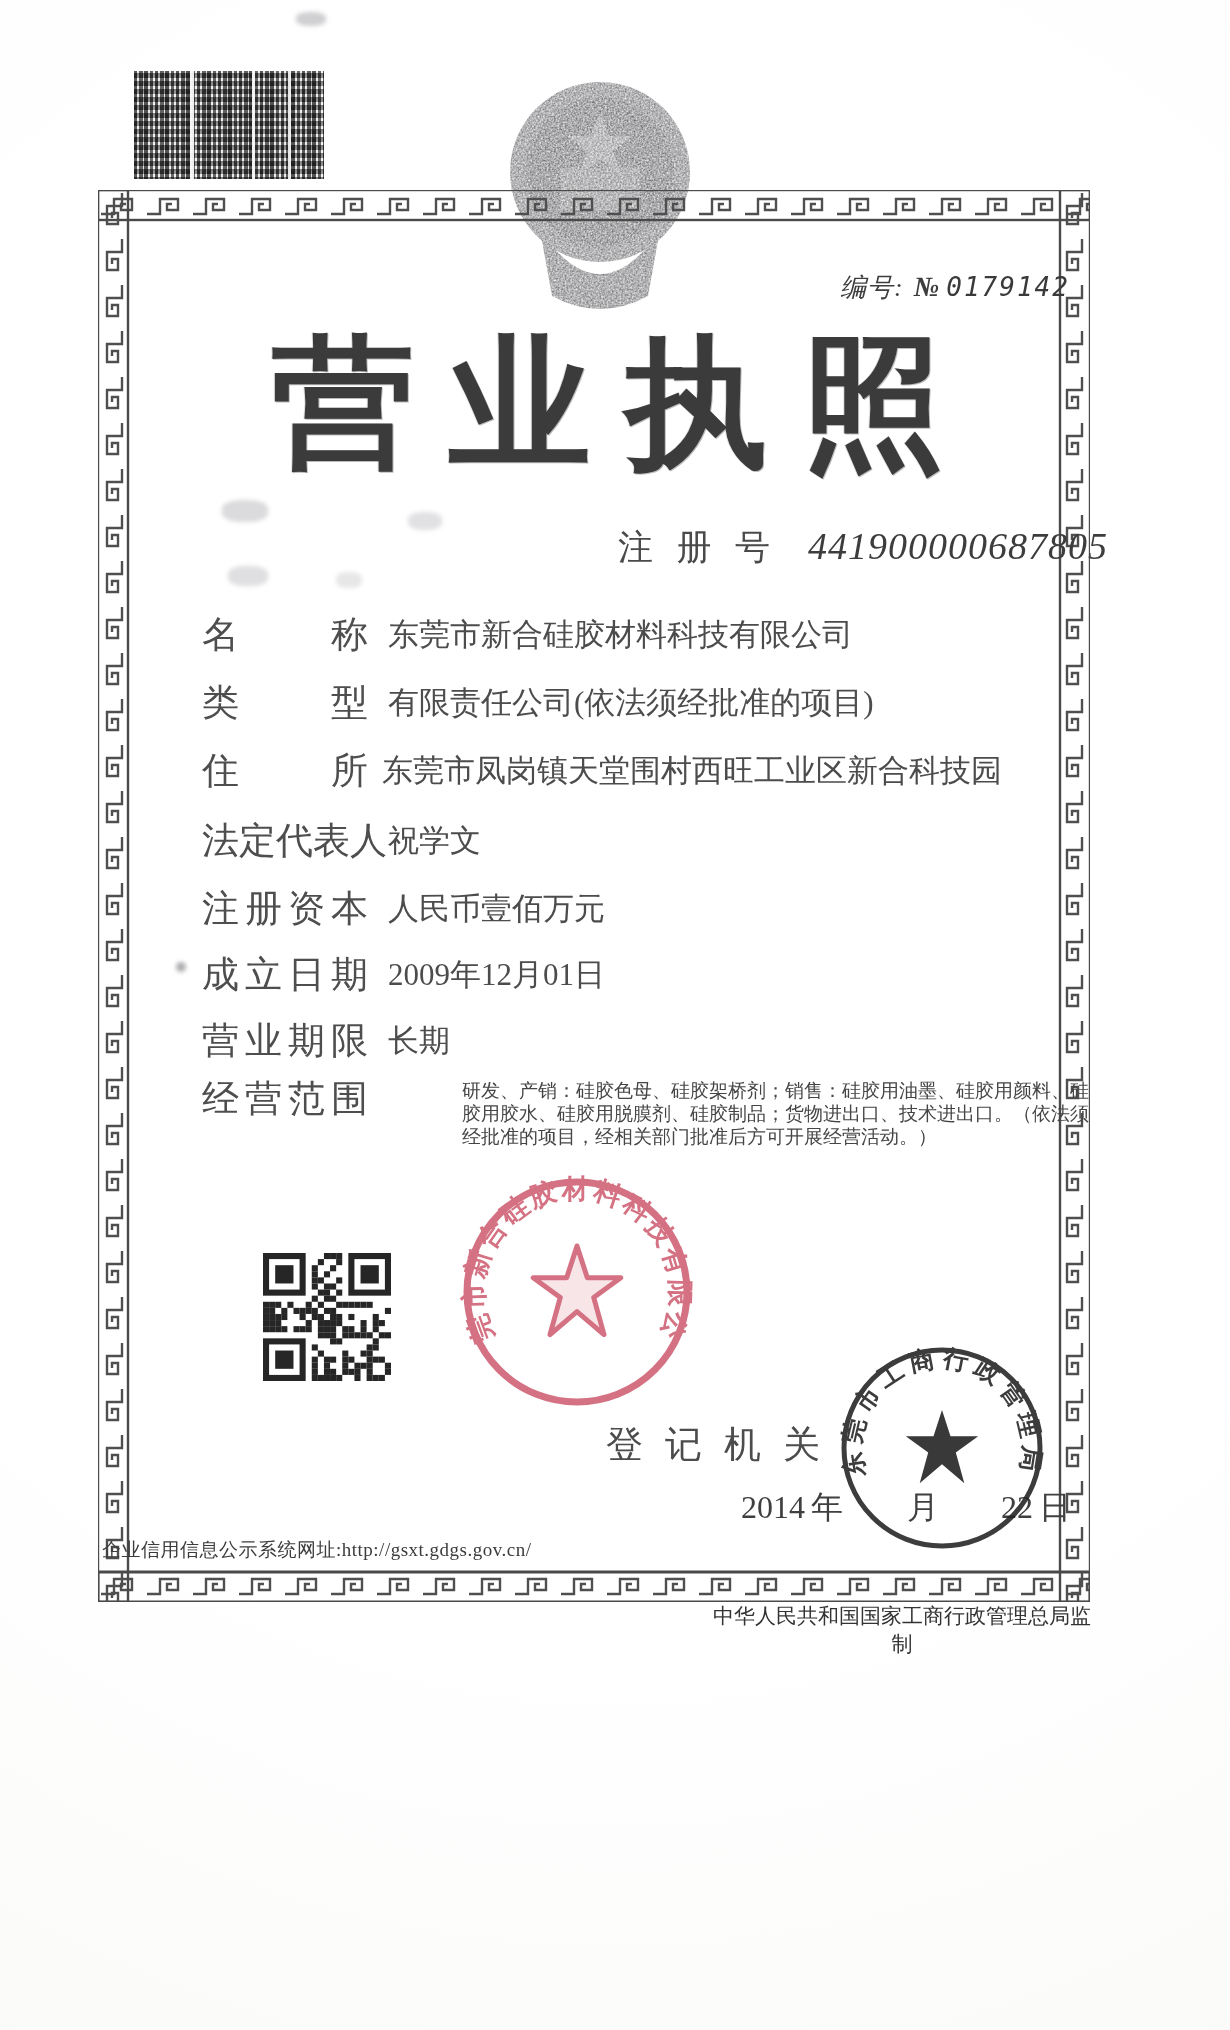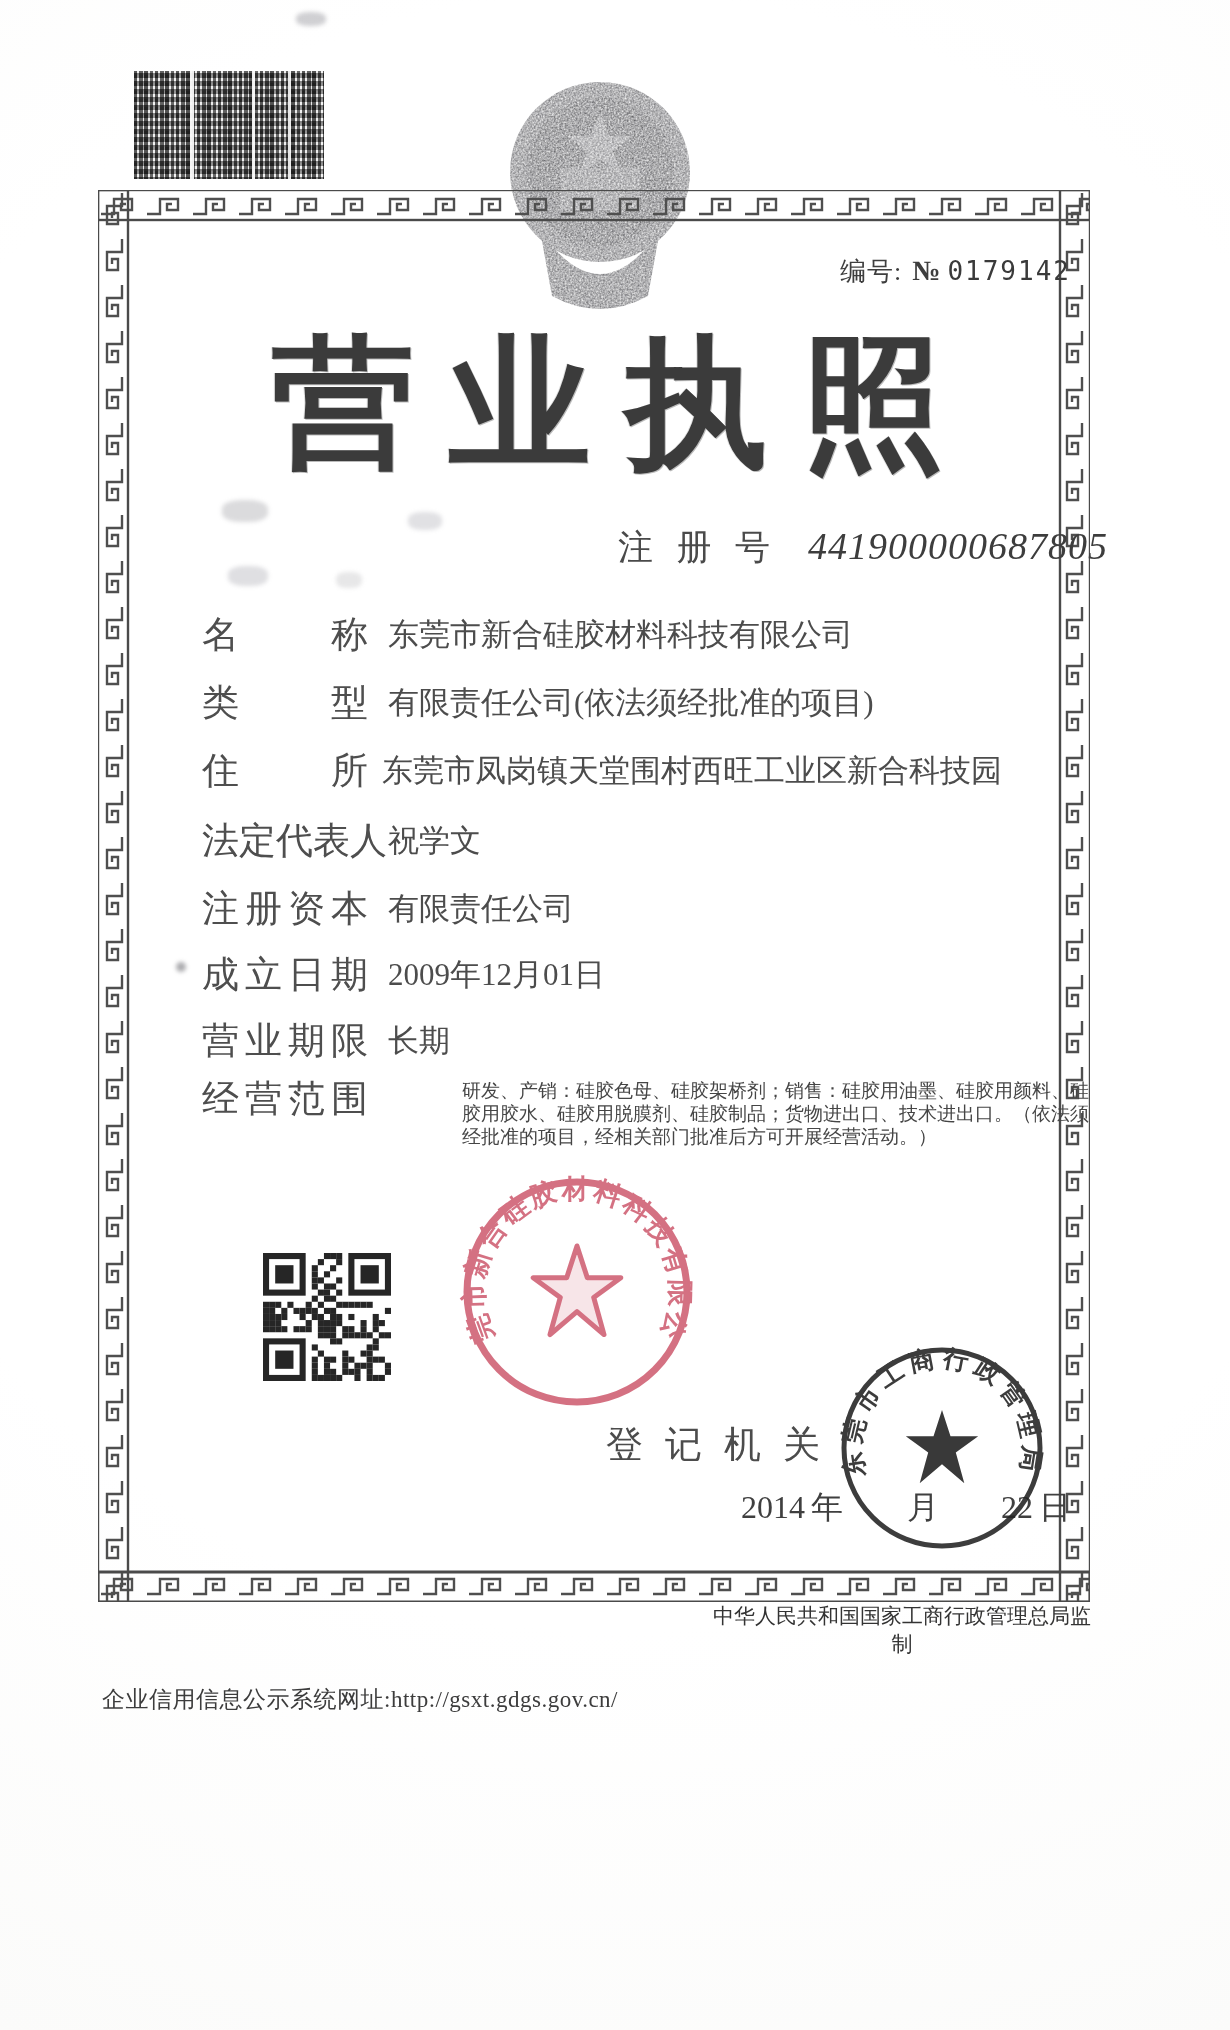--- a/index.html
+++ b/index.html
@@ -16,21 +16,21 @@
       repeating-linear-gradient(90deg, #1d1d1d 0 3px, #f2f2f2 3px 5px, #2a2a2a 5px 9px, #e8e8e8 9px 10px, #171717 10px 14px, #eeeeee 14px 16px, #333 16px 19px, #f5f5f5 19px 21px);
     filter:blur(.4px) contrast(.95);}
 
   
   #frame{left:98px;top:190px;}
 
   
   #emblem{left:498px;top:60px;opacity:.85;}
 
   
-  #serial{left:840px;top:254px;font-size:26px;color:#3e3e3e;letter-spacing:1px;white-space:nowrap;}
+  #serial{left:840px;top:270px;font-size:26px;color:#3e3e3e;letter-spacing:1px;white-space:nowrap;font-style:italic;}
   #serial .nomark{font-weight:bold;font-size:28px;padding:0 6px 0 10px;}
   #serial .num{font-family:"DejaVu Sans Mono",monospace;font-size:26px;letter-spacing:2px;color:#3a3a3a;}
 
   
   #title{left:272px;top:332px;width:672px;font-family:"Liberation Sans","DejaVu Sans",sans-serif;
     font-size:142px;font-weight:bold;color:#3b3b3b;line-height:1;
     text-shadow:1px 1px 0 rgba(60,60,60,.35), -1px 0 0 rgba(90,90,90,.2);}
 
   
   #regline{left:618px;top:524px;display:flex;align-items:baseline;white-space:nowrap;}
@@ -53,21 +53,21 @@
   #registrar-seal{left:836px;top:1342px;z-index:6;}
 
   
   #registrar-label{left:606px;top:1420px;width:214px;font-size:37px;color:#4c4c4c;z-index:2;}
   #dateline{left:741px;top:1486px;font-size:32px;color:#3f3f3f;z-index:2;white-space:nowrap;}
   #dateline span{margin-right:6px;}
   #dateline .gap1{display:inline-block;width:52px;}
   #dateline .gap2{display:inline-block;width:50px;}
 
   
-  #footer-left{left:102px;top:1684px;font-size:23px;color:#3c3c3c;letter-spacing:.5px;}
+  #footer-left{left:102px;top:1537px;font-size:19px;color:#3c3c3c;letter-spacing:.5px;}
   #footer-right{left:713px;top:1602px;width:378px;font-size:21px;color:#333;text-align:center;}
 
   
   .smudge{position:absolute;border-radius:40%;filter:blur(2px);}
   #sm1{left:222px;top:500px;width:46px;height:22px;background:rgba(110,110,120,.25);}
   #sm2{left:408px;top:512px;width:34px;height:18px;background:rgba(120,120,130,.22);}
   #sm3{left:228px;top:566px;width:40px;height:20px;background:rgba(110,110,125,.22);}
   #sm4{left:336px;top:572px;width:26px;height:16px;background:rgba(120,120,130,.18);}
   #sm5{left:176px;top:962px;width:10px;height:10px;background:rgba(90,90,95,.5);border-radius:50%;}
   #sm6{left:296px;top:12px;width:30px;height:14px;background:rgba(100,100,110,.3);}
@@ -162,21 +162,21 @@
       </span>
     <span class="fvalue">祝学文</span>
   </div>
   <div class="row" style="top:884px">
     <span class="flabel spread">
         <span>注</span>
         <span>册</span>
         <span>资</span>
         <span>本</span>
       </span>
-    <span class="fvalue">有限责任公司</span>
+    <span class="fvalue">人民币壹佰万元</span>
   </div>
   <div class="row" style="top:950px">
     <span class="flabel spread">
         <span>成</span>
         <span>立</span>
         <span>日</span>
         <span>期</span>
       </span>
     <span class="fvalue">2009年12月01日</span>
   </div>

